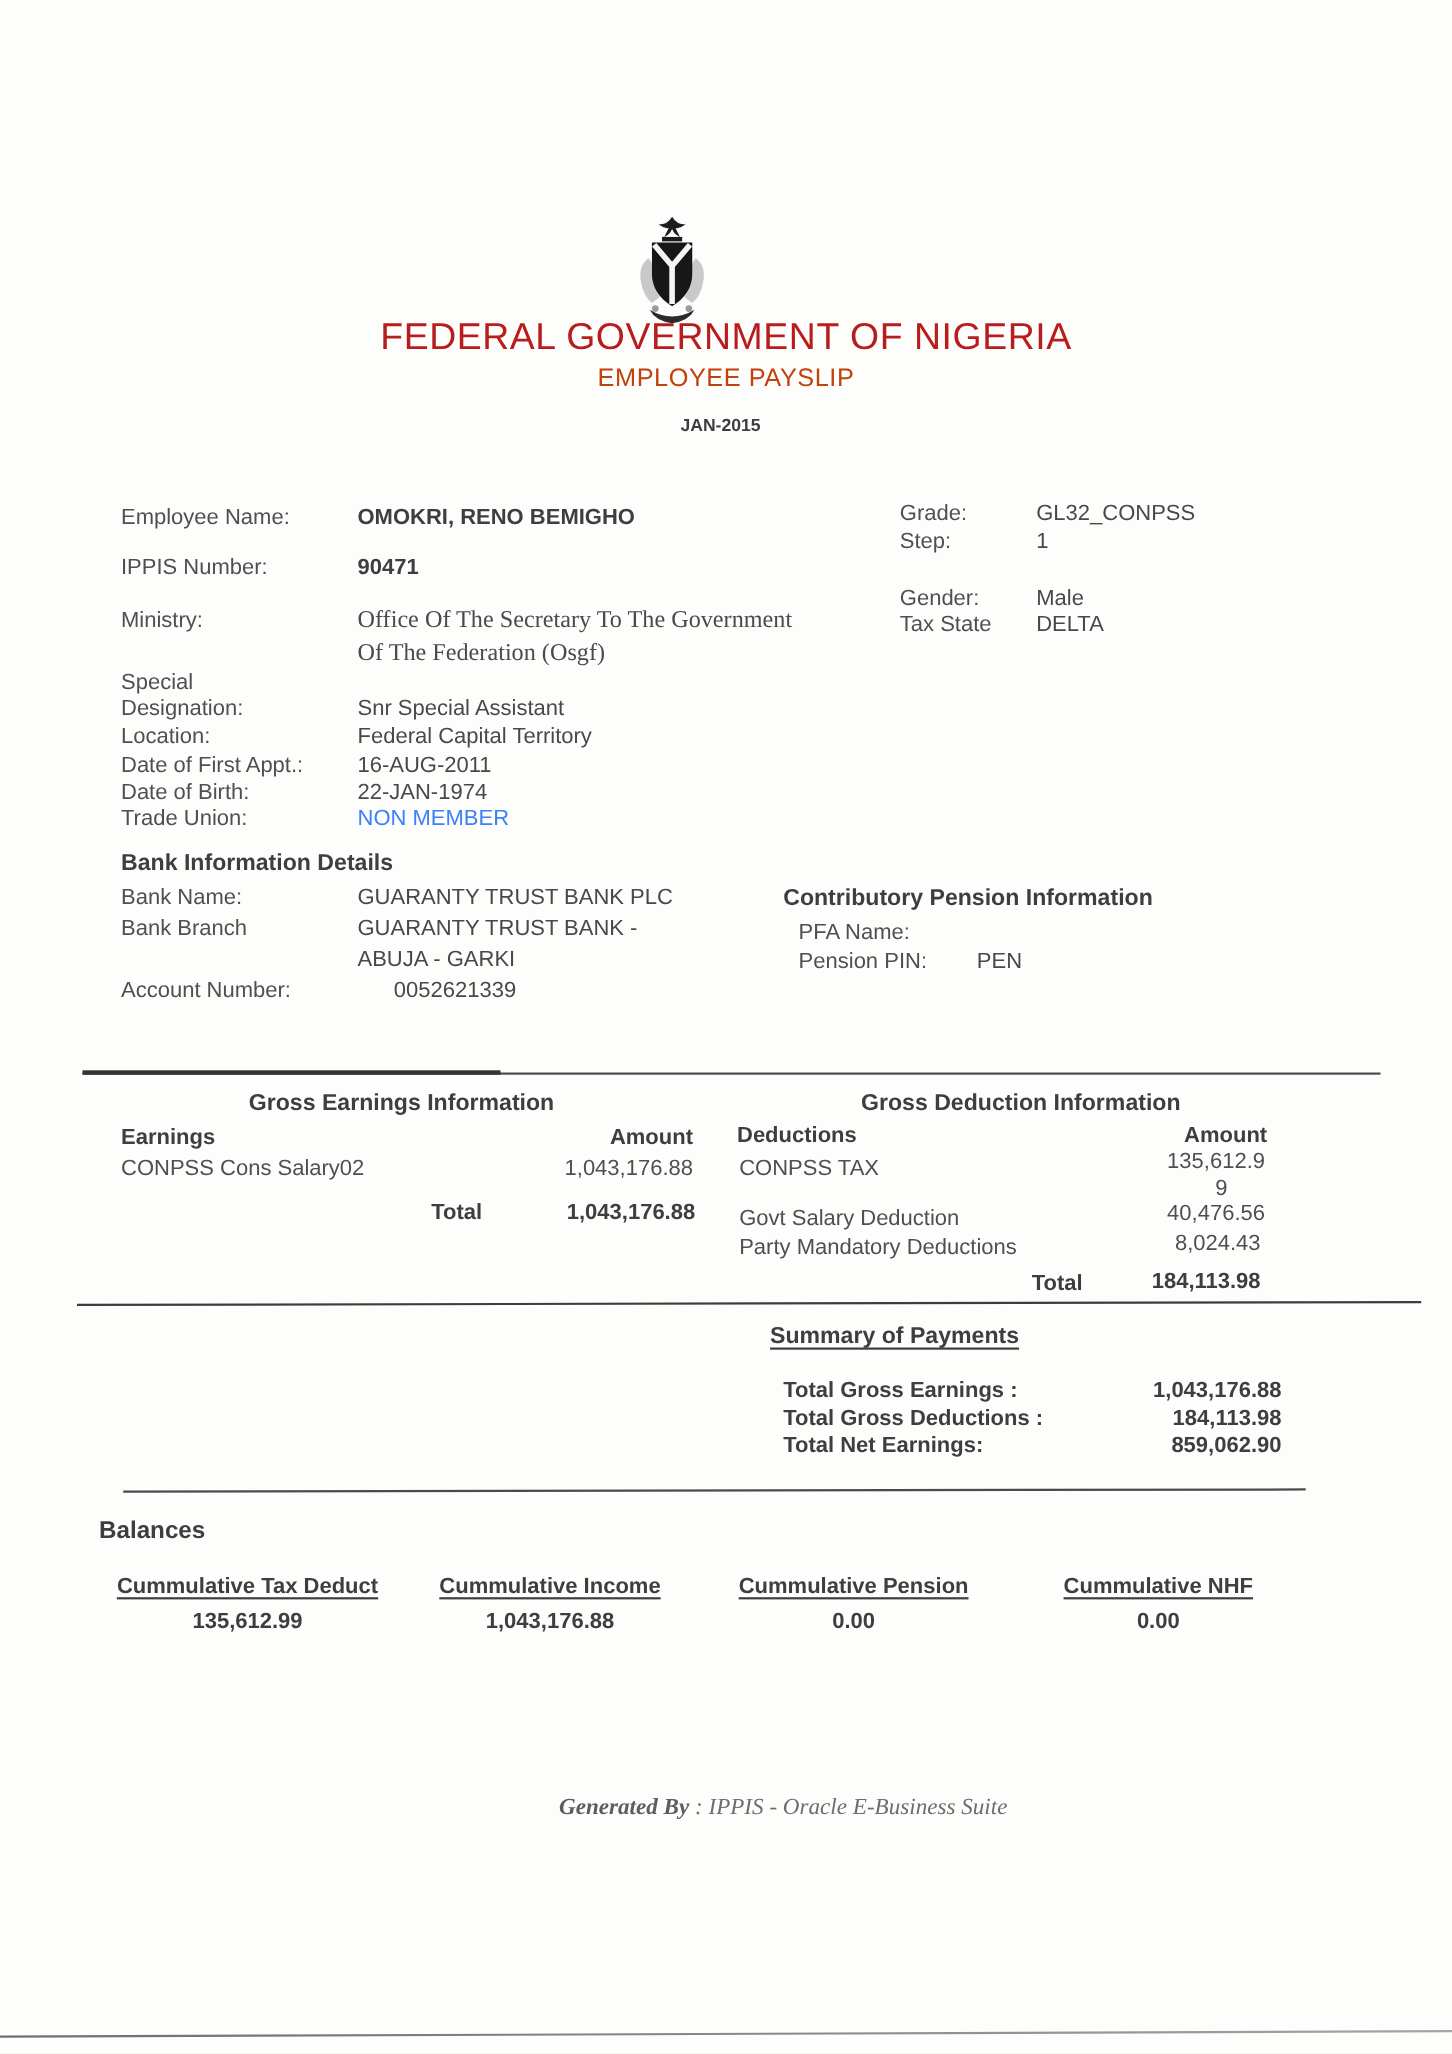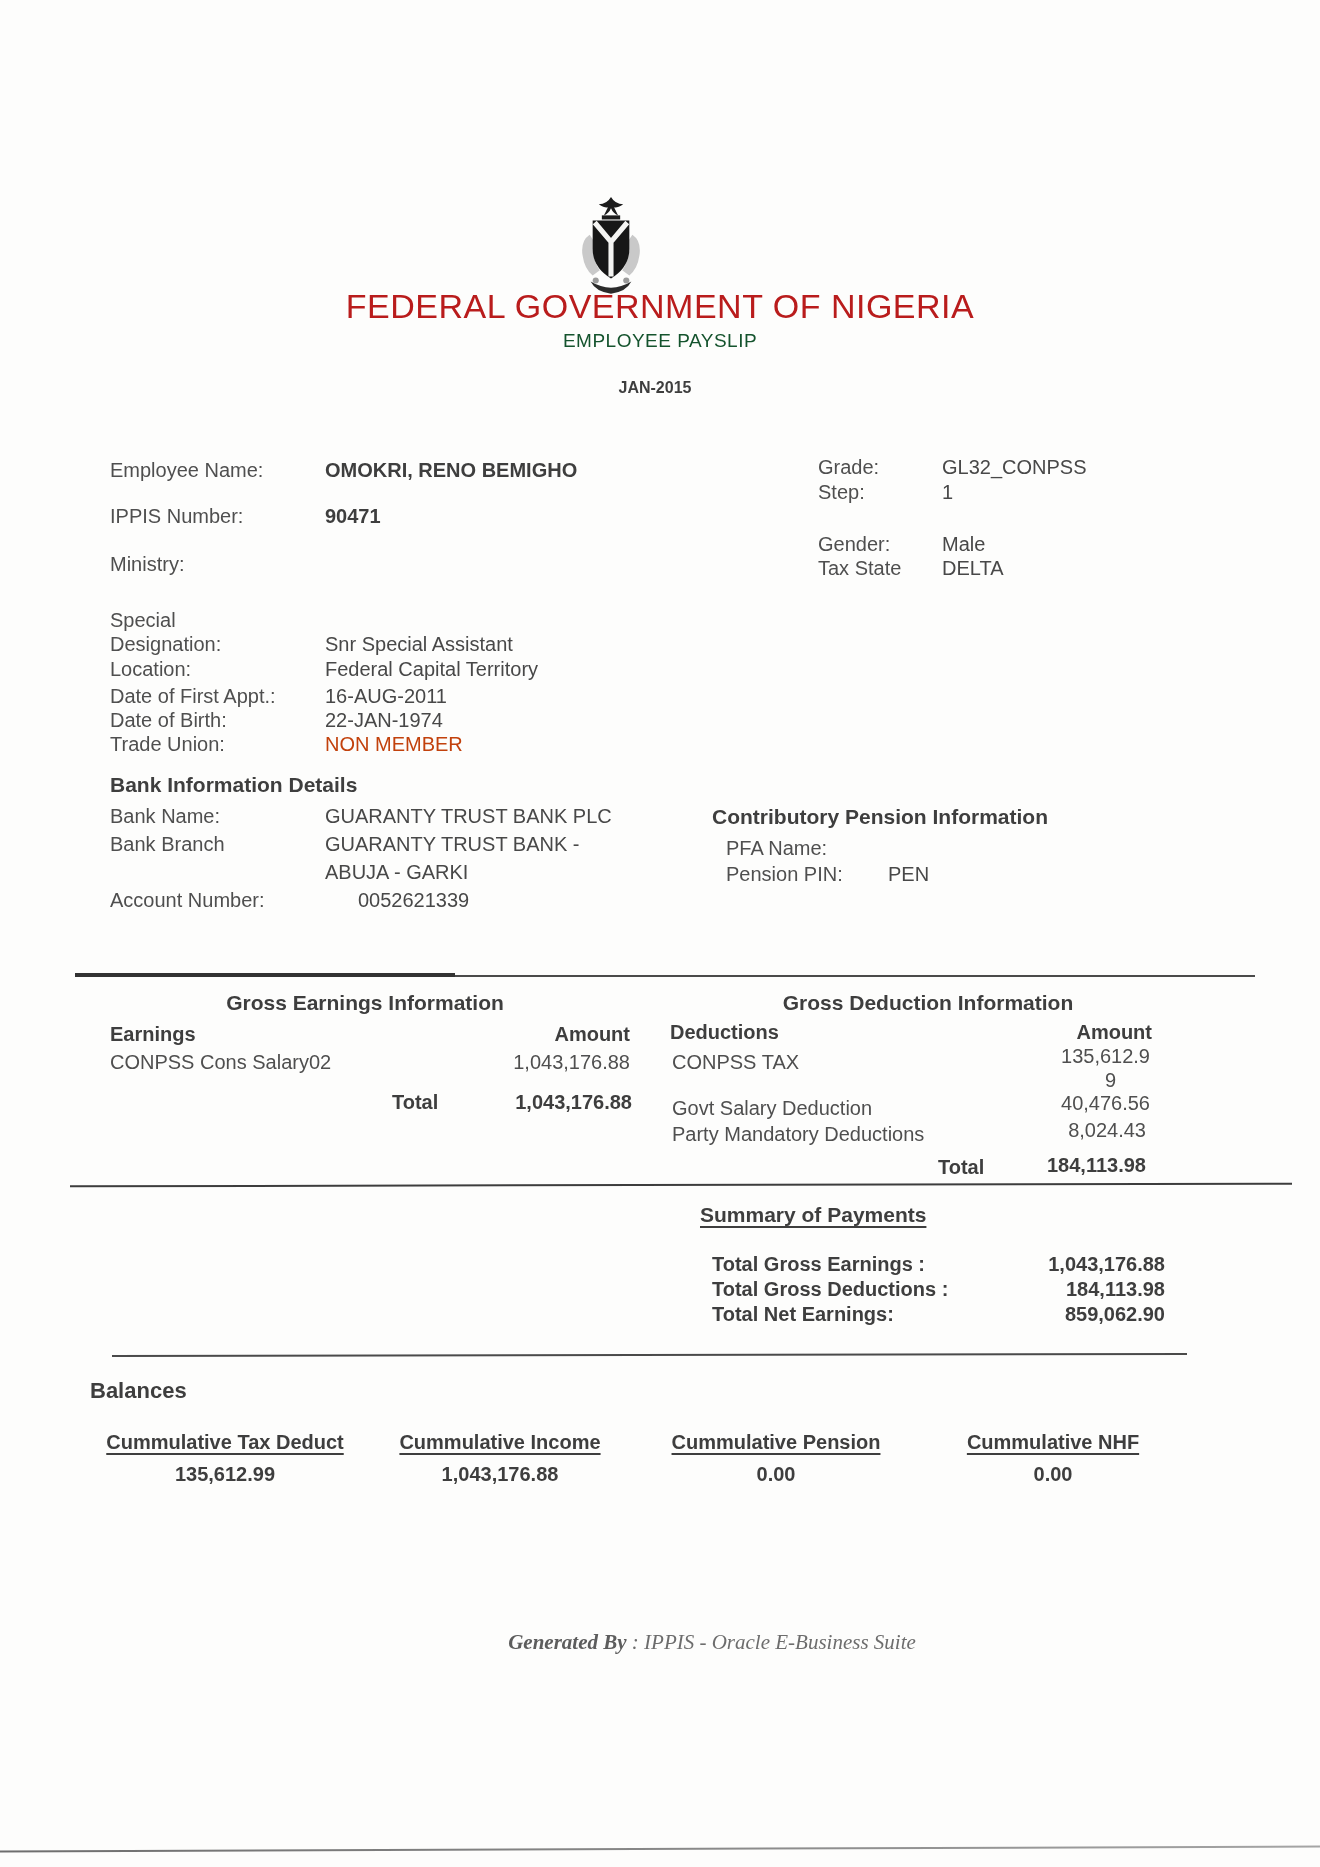--- a/index.html
+++ b/index.html
@@ -11,21 +11,21 @@
   }
   .t{position:absolute;font-size:20px;line-height:1.2;color:#4f4f4f;white-space:nowrap;}
   .b{font-weight:bold;color:#3e3e3e;}
   .right{text-align:right;}
   .center{text-align:center;}
   .serif{font-family:"Liberation Serif","DejaVu Serif",serif;}
   .wrap{white-space:normal;}
   .u{text-decoration:underline;text-underline-offset:4px;text-decoration-thickness:2px;}
   .hr{position:absolute;background:#4a4a4a;height:2px;}
   .title{font-size:34px;letter-spacing:.5px;color:#b91c1c;}
-  .sub{font-size:19px;letter-spacing:.5px;color:#14532d;}
+  .sub{font-size:23px;letter-spacing:.5px;color:#c2410c;}
   .period{font-size:16px;}
   .sect{font-size:21px;}
   .emblem{position:absolute;}
   .scanline{position:absolute;height:2px;background:linear-gradient(to right,#6e6e6e 0%,#8a8a8a 55%,#a5a5a5 100%);transform:rotate(-0.22deg);}
 </style>
 </head>
 <body>
 
 <div class="page">
 
@@ -47,37 +47,38 @@
   <div class="t sub center" style="left:460px;top:330px;width:400px;">EMPLOYEE PAYSLIP</div>
   <div class="t b period center" style="left:455px;top:378px;width:400px;">JAN-2015</div>
 
   <div class="t" style="left:110px;top:458px;">Employee Name:</div>
   <div class="t b" style="left:325px;top:458px;">OMOKRI, RENO BEMIGHO</div>
 
   <div class="t" style="left:110px;top:504px;">IPPIS Number:</div>
   <div class="t b" style="left:325px;top:504px;">90471</div>
 
   <div class="t" style="left:110px;top:552px;">Ministry:</div>
+  <div class="t serif wrap" style="left:325px;top:548px;width:420px;font-size:22px;line-height:1.35;color:#4a4a4a;">Office Of The Secretary To The Government Of The Federation (Osgf)</div>
 
   <div class="t" style="left:110px;top:608px;">Special</div>
 
   <div class="t" style="left:110px;top:632px;">Designation:</div>
   <div class="t" style="left:325px;top:632px;color:#484848;">Snr Special Assistant</div>
 
   <div class="t" style="left:110px;top:657px;">Location:</div>
   <div class="t" style="left:325px;top:657px;color:#484848;">Federal Capital Territory</div>
 
   <div class="t" style="left:110px;top:684px;">Date of First Appt.:</div>
   <div class="t" style="left:325px;top:684px;color:#484848;">16-AUG-2011</div>
 
   <div class="t" style="left:110px;top:708px;">Date of Birth:</div>
   <div class="t" style="left:325px;top:708px;color:#484848;">22-JAN-1974</div>
 
   <div class="t" style="left:110px;top:732px;">Trade Union:</div>
-  <div class="t" style="left:325px;top:732px;color:#c2410c;">NON MEMBER</div>
+  <div class="t" style="left:325px;top:732px;color:#3b82f6;">NON MEMBER</div>
 
   <div class="t" style="left:818px;top:455px;">Grade:</div>
   <div class="t" style="left:942px;top:455px;color:#484848;">GL32_CONPSS</div>
 
   <div class="t" style="left:818px;top:480px;">Step:</div>
   <div class="t" style="left:942px;top:480px;color:#484848;">1</div>
 
   <div class="t" style="left:818px;top:532px;">Gender:</div>
   <div class="t" style="left:942px;top:532px;color:#484848;">Male</div>
 

